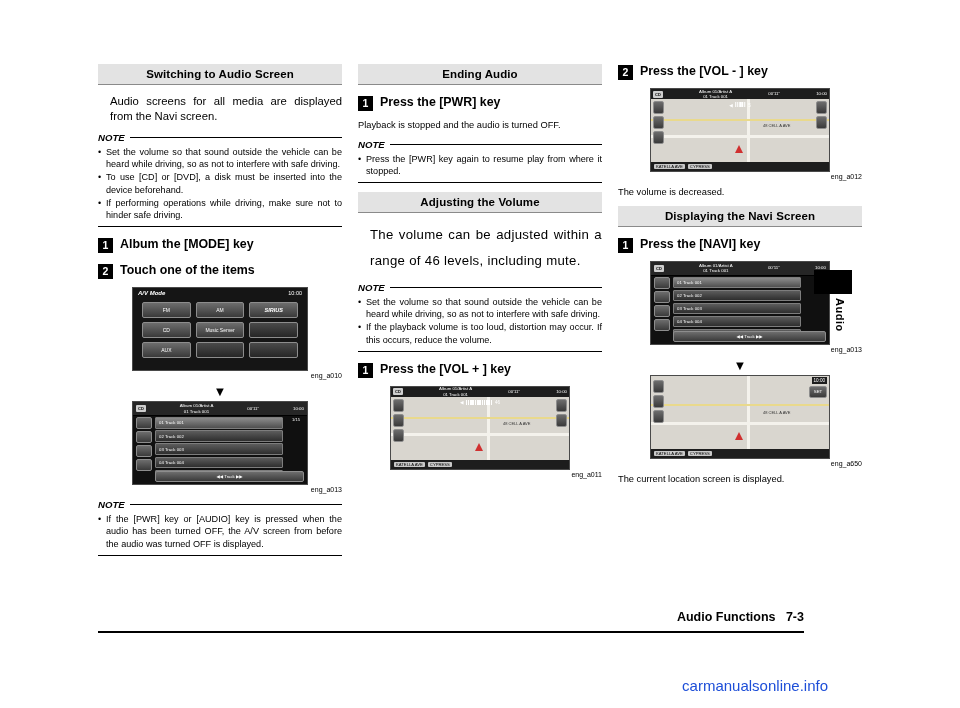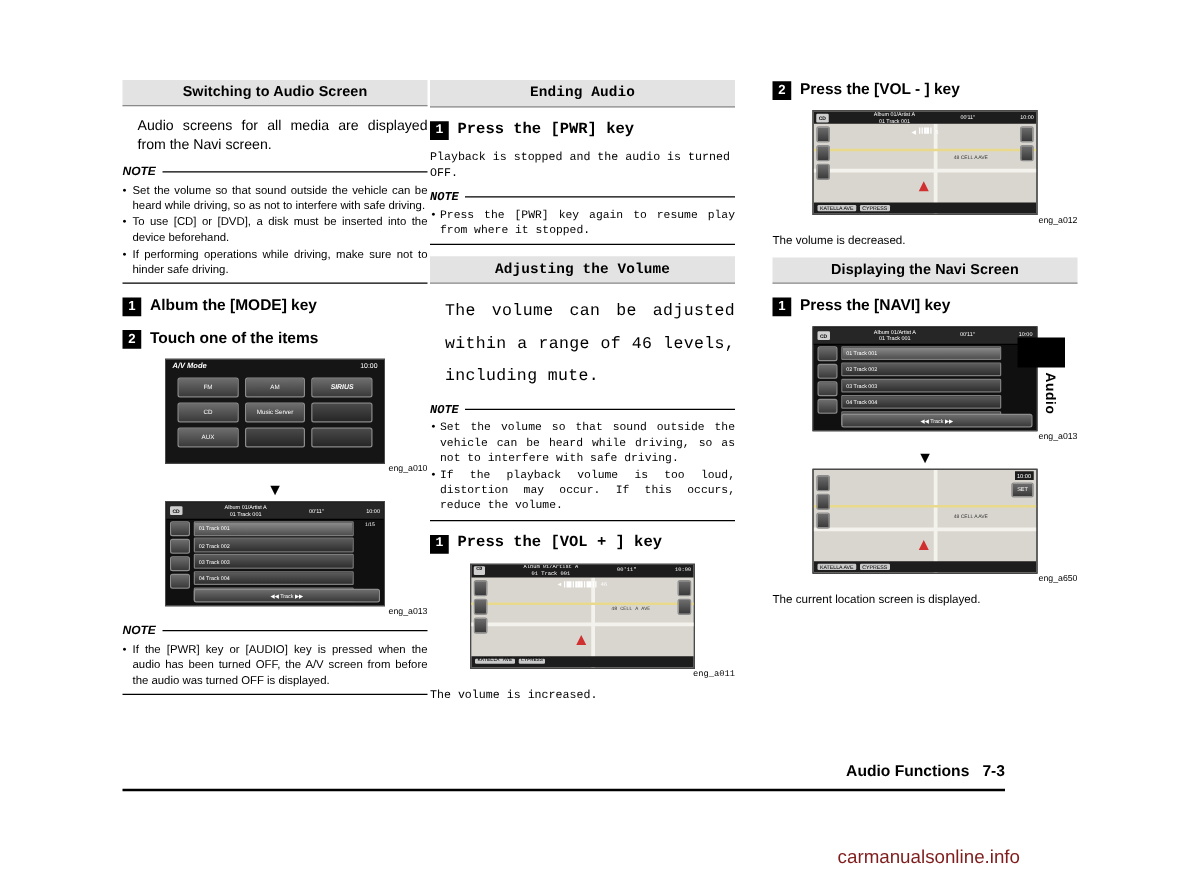--- a/index.html
+++ b/index.html
@@ -6,21 +6,21 @@
   body{
     width:960px;height:708px;background:#ffffff;
     font-family:"Liberation Sans", sans-serif;
     color:#000;position:relative;overflow:hidden;
   }
   .page{position:absolute;left:0;top:0;width:852px;height:708px;}
 
   
   .col{position:absolute;top:64px;width:244px;}
   .col1{left:98px;}
-  .col2{left:344px;font-family:Liberation Mono, monospace;}
+  .col2{left:358px;}
   .col3{left:618px;}
 
   
   .sect{
     background:#e3e3e3;
     text-align:center;
     font-weight:bold;
     font-size:11.5px;
     padding:4px 0 4px 0;
     border-bottom:1px solid #8a8a8a;
@@ -168,21 +168,21 @@
   }
 
   
   .footer-rule{position:absolute;left:98px;right:48px;top:631px;height:2px;background:#000;}
   .footer-txt{
     position:absolute;right:48px;top:610px;font-size:12.5px;font-weight:bold;
   }
   .footer-txt .pg{font-weight:bold;}
 
   .watermark{
-    position:absolute;right:36px;bottom:14px;font-size:15px;color:#7f1d1d;
+    position:absolute;right:24px;bottom:14px;font-size:15px;color:#1d4ed8;
     font-family:"Liberation Sans", sans-serif;
   }
 </style>
 </head>
 <body>
 
 <div class="page">
 
   <div class="col col1">
 
@@ -348,21 +348,20 @@
         </div>
 
         <div class="map-bottom">
           <span class="map-chip">KATELLA AVE</span>
           <span class="map-chip">CYPRESS</span>
         </div>
       </div>
     </div>
     <div class="cap">eng_a011</div>
 
-    <p class="small-para">The volume is increased.</p>
   </div>
 
   <div class="col col3">
 
     <div class="step" style="margin-top:0;">
       <span class="num">2</span>
       <span class="txt">Press the [VOL - ] key</span>
     </div>
 
     <div class="shot wide">

